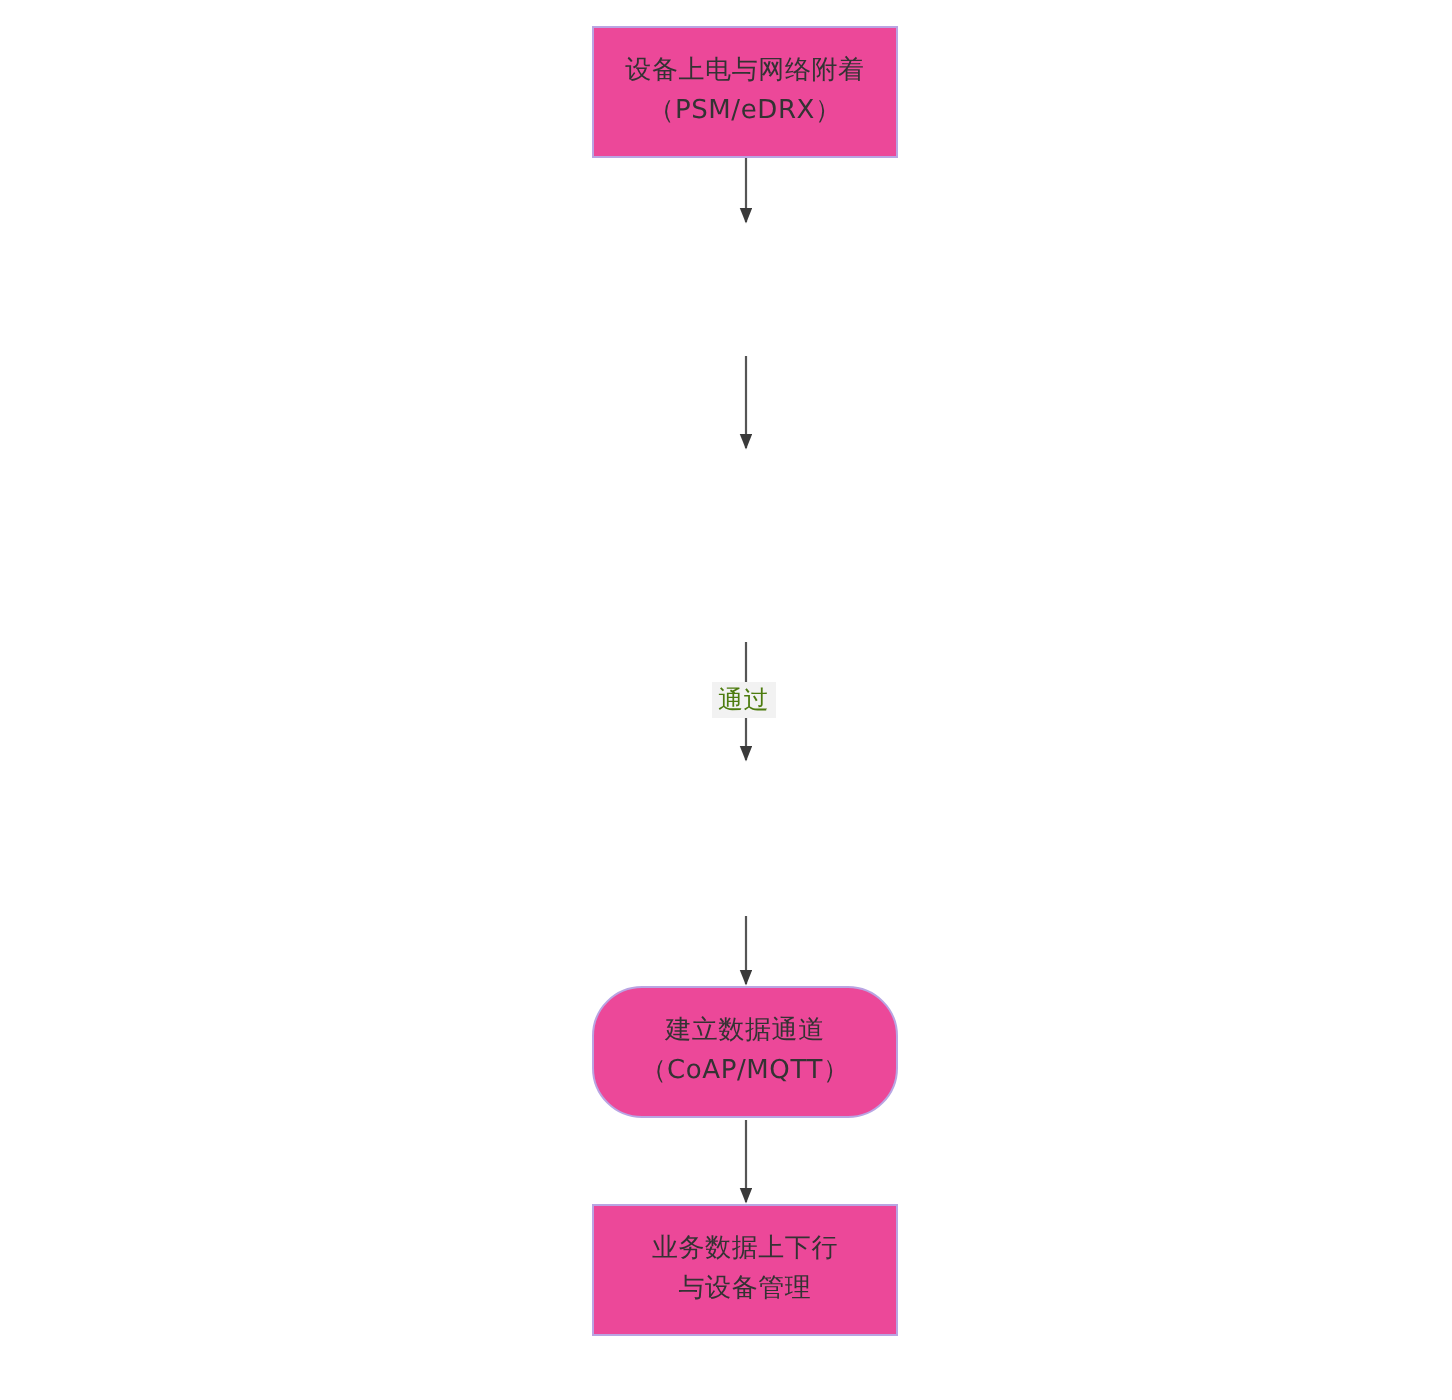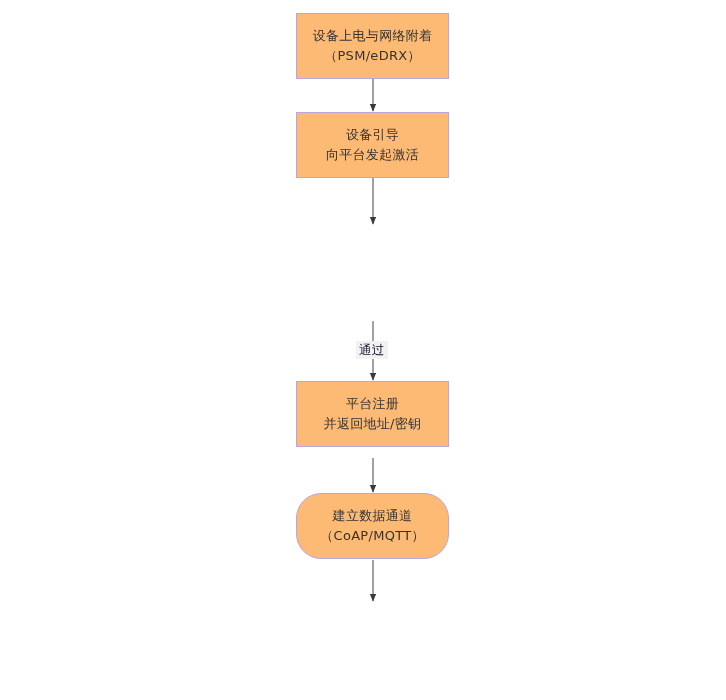--- a/index.html
+++ b/index.html
@@ -30,21 +30,21 @@
     pointer-events: none;
   }
   .node {
     position: absolute;
     box-sizing: border-box;
     display: flex;
     align-items: center;
     justify-content: center;
   }
   .node-process {
-    background: #fdba74;
+    background: #ec4899;
     border: 1px solid #b9a5e3;
     width: 153px;
     height: 66px;
     left: 296px;
     justify-content: center;
   }
   .node-label {
     font-size: 13px;
     line-height: 20px;
     color: #333333;
@@ -66,21 +66,21 @@
     height: 96px;
   }
   .node-decision .node-label {
     position: relative;
     z-index: 2;
     width: 100%;
   }
   .edge-label {
     position: absolute;
     font-size: 12.5px;
-    color: #0f172a;
+    color: #4d7c0f;
     background: #f2f2f2;
     padding: 1px 3px;
     line-height: 16px;
     letter-spacing: 0.3px;
     white-space: nowrap;
   }
 </style>
 </head>
 <body>
 
@@ -99,32 +99,28 @@
       <line x1="373" y1="458" x2="373" y2="492"></line>
       <line x1="373" y1="560" x2="373" y2="601"></line>
     </g>
   </svg>
 
   <div class="node node-process" style="top:13px;">
     <div class="node-label">设备上电与网络附着
 （PSM/eDRX）</div>
   </div>
 
-  <div class="node node-process" style="top:112px;">
-    <div class="node-label">设备引导
-向平台发起激活</div>
-  </div>
 
 
   <div class="edge-label" style="left:356px; top:341px;">通过</div>
 
-  <div class="node node-process" style="top:381px;">
-    <div class="node-label">平台注册
-并返回地址/密钥</div>
-  </div>
 
   <div class="node node-process" style="top:493px;border-radius:25px;">
     <div class="node-label">建立数据通道
 （CoAP/MQTT）</div>
   </div>
 
+  <div class="node node-process" style="top:602px;">
+    <div class="node-label">业务数据上下行
+与设备管理</div>
+  </div>
 
 </div>
 
 </body></html>

